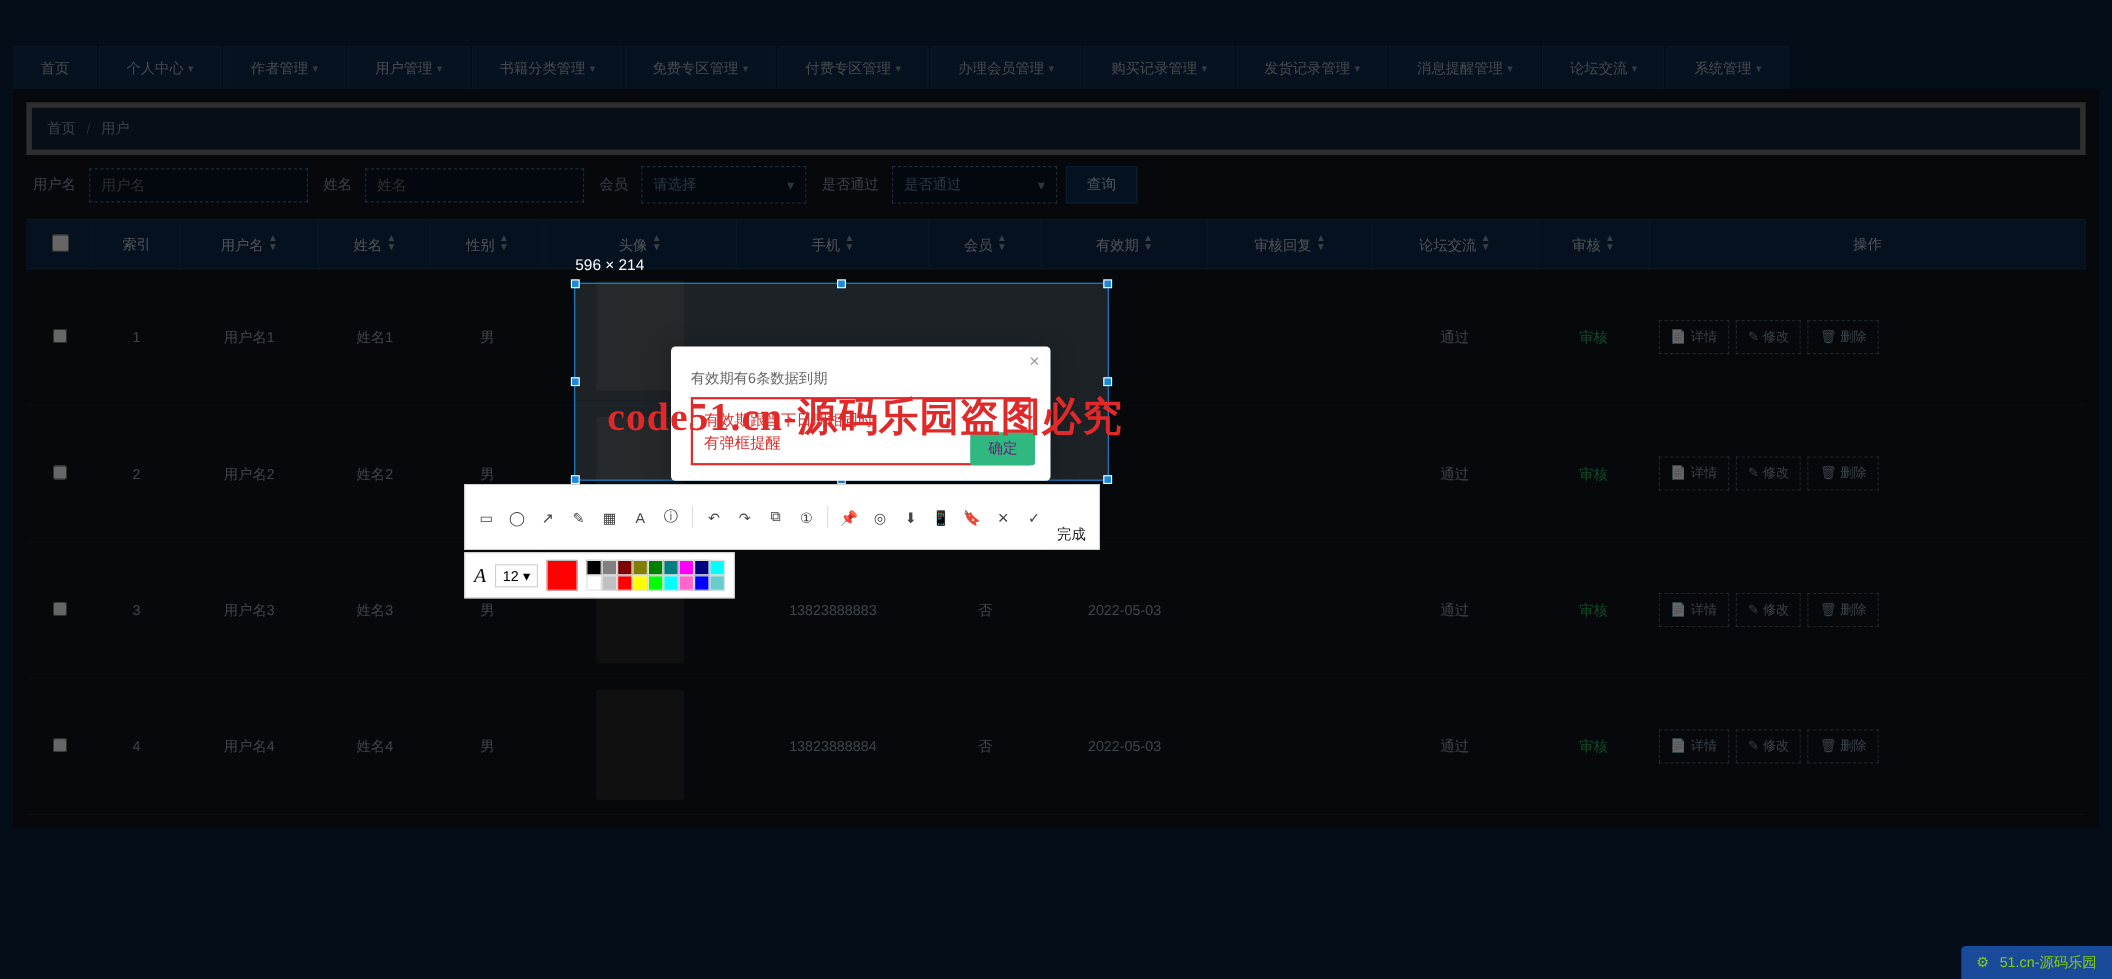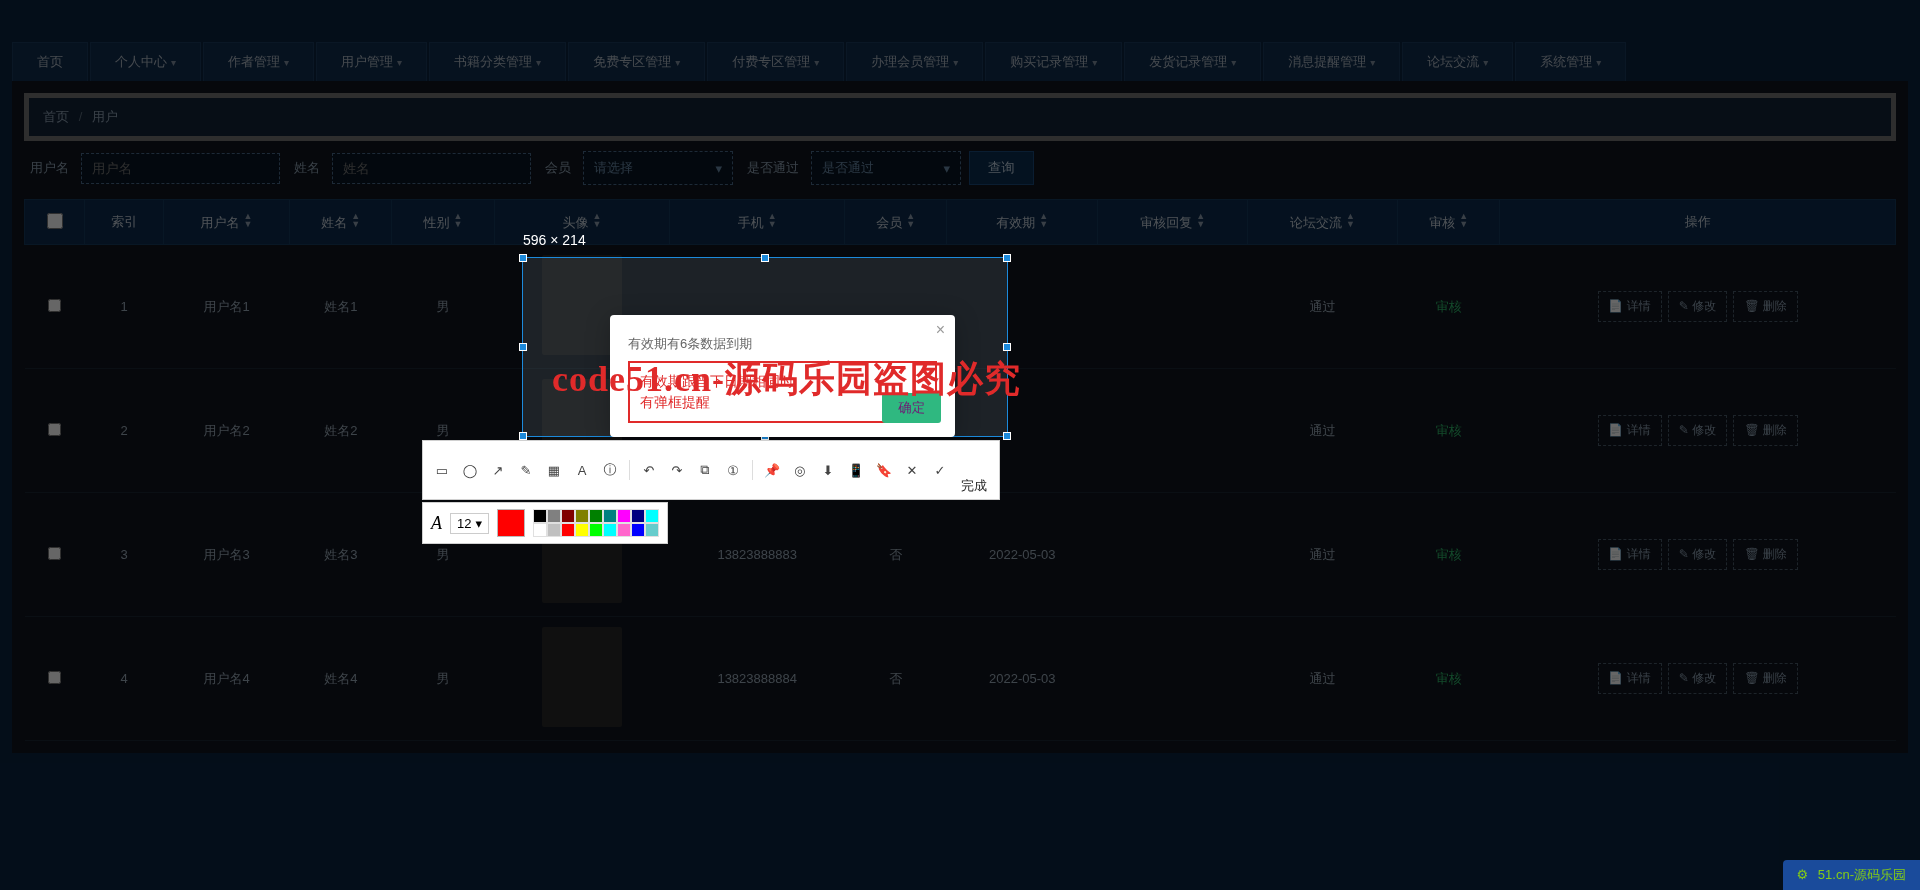--- a/index.html
+++ b/index.html
@@ -120,21 +120,21 @@
   background: #10151e;
   vertical-align: middle;
 }
 tbody tr { height: 110px; }
 .avatar-cell {
   width: 80px; height: 100px;
   background: #2a2a2a;
   display: inline-block;
   border-radius: 2px;
 }
-.row-actions { display: flex; gap: 6px; justify-content: center; }
+.row-actions { display: flex; gap: 6px; }
 .btn-outline {
   border: 1px dashed #4a5a6a;
   background: transparent;
   color: #8fa2b4;
   padding: 6px 10px;
   cursor: pointer;
   font-size: 12px;
 }
 .audit-link { color: #2eb86a; }
 .checkbox-cell input { width: 16px; height: 16px; }

